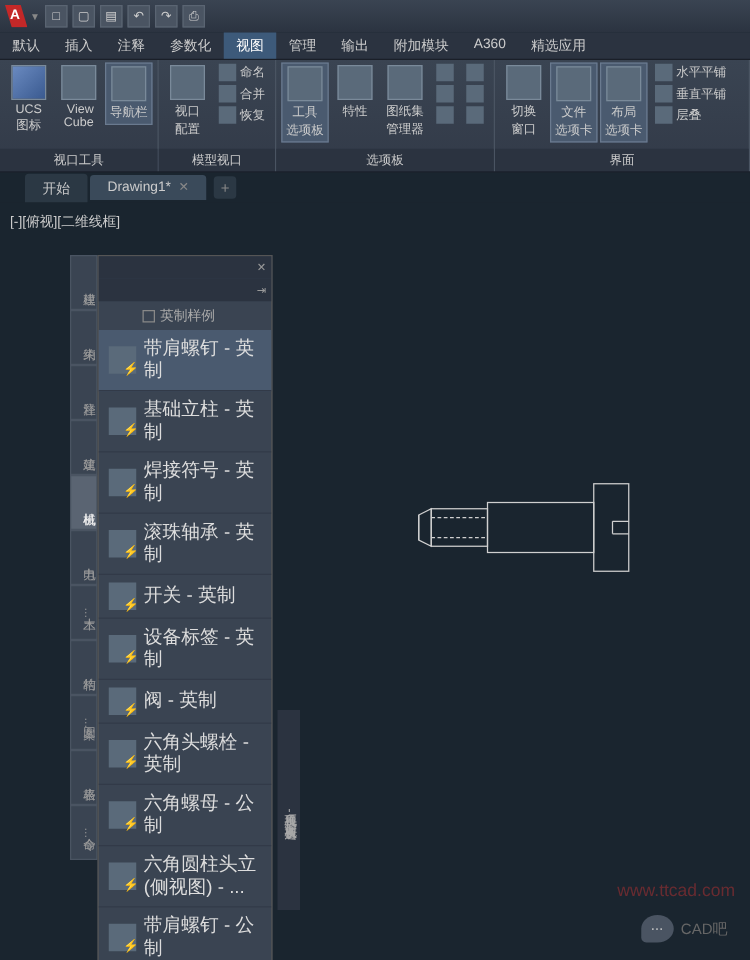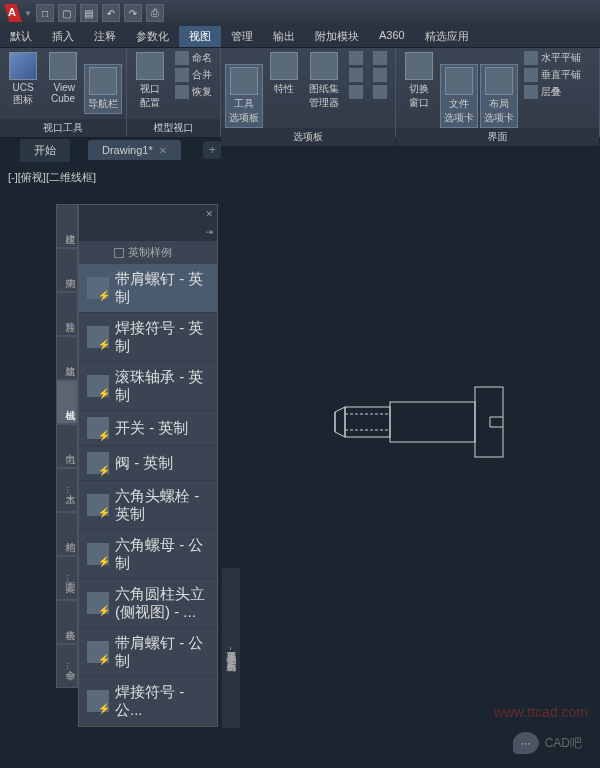--- a/index.html
+++ b/index.html
@@ -16,27 +16,27 @@
 .menu-tab { padding: 3px 10px; color: #ccc; font-size: 11px; cursor: pointer; }
 .menu-tab.active { background: #3d5a7a; color: #fff; }
 
 
 .ribbon { height: 90px; background: linear-gradient(#3a4452, #323a48); display: flex; border-bottom: 1px solid #1a1f28; }
 .ribbon-group { border-right: 1px solid #4a5462; padding: 2px 4px 0; display: flex; flex-direction: column; }
 .ribbon-group-content { flex: 1; display: flex; align-items: flex-start; gap: 2px; }
 .ribbon-group-title { color: #ccc; font-size: 10px; text-align: center; padding: 2px 0; background: #2b3340; margin: 0 -4px; }
 .rbtn-big { width: 38px; display: flex; flex-direction: column; align-items: center; padding: 2px; color: #ccc; font-size: 10px; cursor: pointer; }
 .rbtn-big .ico { width: 28px; height: 28px; background: #5a6a7a; margin-bottom: 2px; border: 1px solid #7a8a9a; }
-.rbtn-big.sel { background: #4a5a6f; border: 1px solid #6a7a8f; margin-top: 14px; }
+.rbtn-big.sel { background: #4a5a6f; border: 1px solid #6a7a8f; }
 .rstack { display: flex; flex-direction: column; gap: 1px; }
 .rbtn-sm { display: flex; align-items: center; gap: 3px; padding: 1px 4px; color: #ccc; font-size: 10px; cursor: pointer; white-space: nowrap; }
 .rbtn-sm .ico { width: 14px; height: 14px; background: #5a6a7a; }
 
 
-.doc-tabs { height: 24px; background: #1a252f; display: flex; align-items: center; padding-left: 20px; gap: 18px; }
+.doc-tabs { height: 24px; background: #1a252f; display: flex; align-items: center; padding-left: 20px; gap: 2px; }
 .doc-tab { padding: 4px 14px; background: #2b3844; color: #ccc; font-size: 11px; border-radius: 3px 3px 0 0; display: flex; align-items: center; gap: 6px; }
 .doc-tab.active { background: #3a4a5a; }
 .doc-tab .x { color: #888; font-size: 10px; }
 .newtab { width: 18px; height: 18px; background: #2b3844; color: #888; display: flex; align-items: center; justify-content: center; font-size: 12px; margin-left: 4px; border-radius: 3px; }
 
 
 .viewport { position: relative; height: 606px; background: #1a252f; }
 .vp-label { position: absolute; top: 8px; left: 8px; color: #ccc; font-size: 11px; }
 
 
@@ -275,29 +275,37 @@
       <div class="push-i"></div>
       <span>英制样例</span>
     </div>
     <div id="pitems1">
         <div class="pitem sel">
           <div class="ico bolt"></div>
           <div class="lbl">带肩螺钉 - 英制</div>
         </div>
         <div class="pitem">
           <div class="ico bolt"></div>
+          <div class="lbl">基础立柱 - 英制</div>
+        </div>
+        <div class="pitem">
+          <div class="ico bolt"></div>
           <div class="lbl">焊接符号 - 英制</div>
         </div>
         <div class="pitem">
           <div class="ico bolt"></div>
           <div class="lbl">滚珠轴承 - 英制</div>
         </div>
         <div class="pitem">
           <div class="ico bolt"></div>
           <div class="lbl">开关 - 英制</div>
+        </div>
+        <div class="pitem">
+          <div class="ico bolt"></div>
+          <div class="lbl">设备标签 - 英制</div>
         </div>
         <div class="pitem">
           <div class="ico bolt"></div>
           <div class="lbl">阀 - 英制</div>
         </div>
         <div class="pitem">
           <div class="ico bolt"></div>
           <div class="lbl">六角头螺栓 - 英制</div>
         </div>
       </div>

